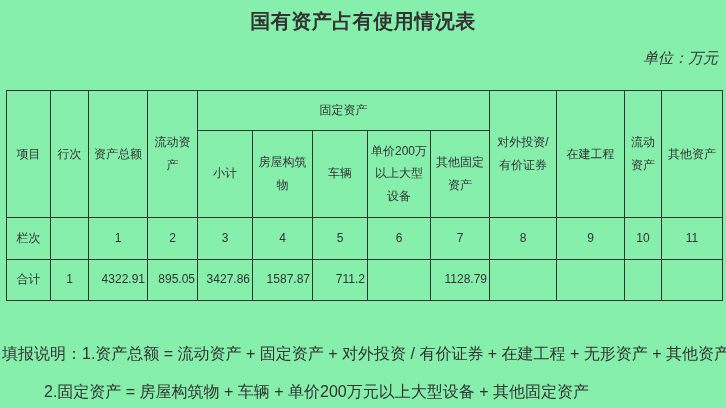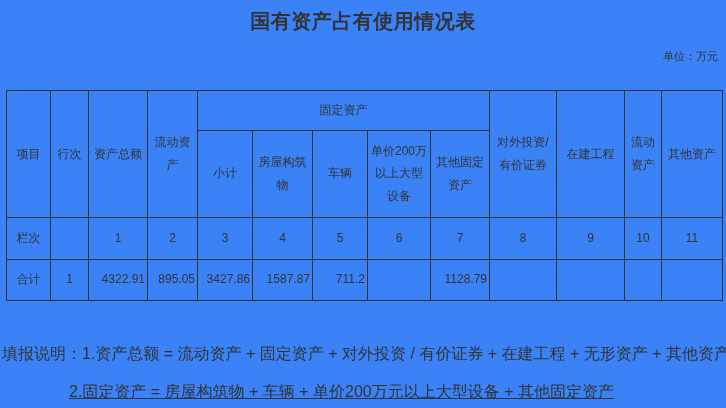--- a/index.html
+++ b/index.html
@@ -6,41 +6,42 @@
     margin: 0;
     padding: 0;
     background: #ffffff;
     font-family: "Liberation Sans", "DejaVu Sans", sans-serif;
     color: #333333;
   }
   .page {
     position: relative;
     width: 726px;
     height: 408px;
-    background: #3b82f6;
+    background: #86efac;
     overflow: hidden;
   }
   .title {
     position: absolute;
     top: 8px;
     left: 0;
     width: 726px;
     margin: 0;
     text-align: center;
     font-size: 20px;
     font-weight: bold;
     color: #333333;
     letter-spacing: 0.5px;
   }
   .unit {
     position: absolute;
     top: 49px;
     right: 8px;
-    font-size: 11px;
+    font-size: 15px;
     color: #333333;
+    font-style: italic;
   }
   table.asset-table {
     position: absolute;
     top: 90px;
     left: 6px;
     width: 716px;
     border-collapse: collapse;
     table-layout: fixed;
   }
   table.asset-table td {
@@ -62,21 +63,21 @@
   td.stub { text-align: center; padding-left: 5px; }
   td.idx { text-align: center; }
   td.val { text-align: right; padding-right: 3px; }
   .note {
     position: absolute;
     font-size: 16px;
     color: #333333;
     white-space: nowrap;
   }
   .note1 { top: 344px; left: 2px; }
-  .note2 { top: 382px; left: 69px; text-decoration: underline; }
+  .note2 { top: 382px; left: 44px; }
 </style>
 </head>
 <body>
 
 <div class="page">
 
   <h1 class="title">国有资产占有使用情况表</h1>
 
   <div class="unit">单位：万元</div>
 

